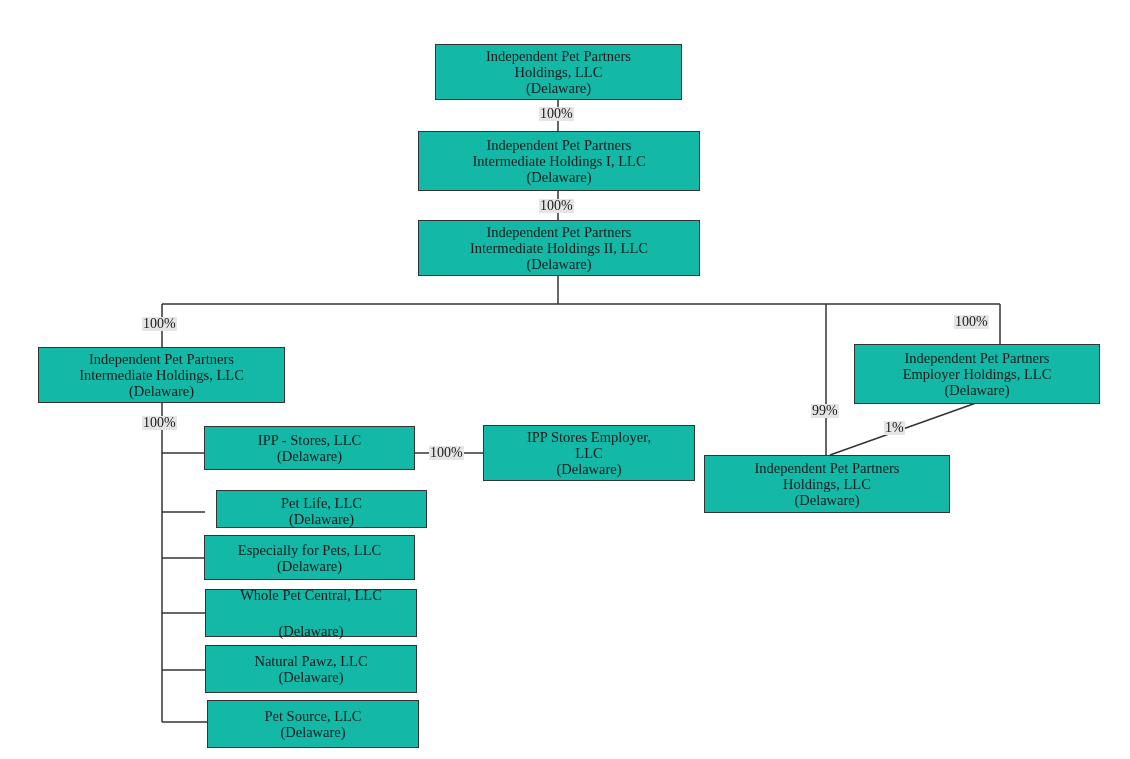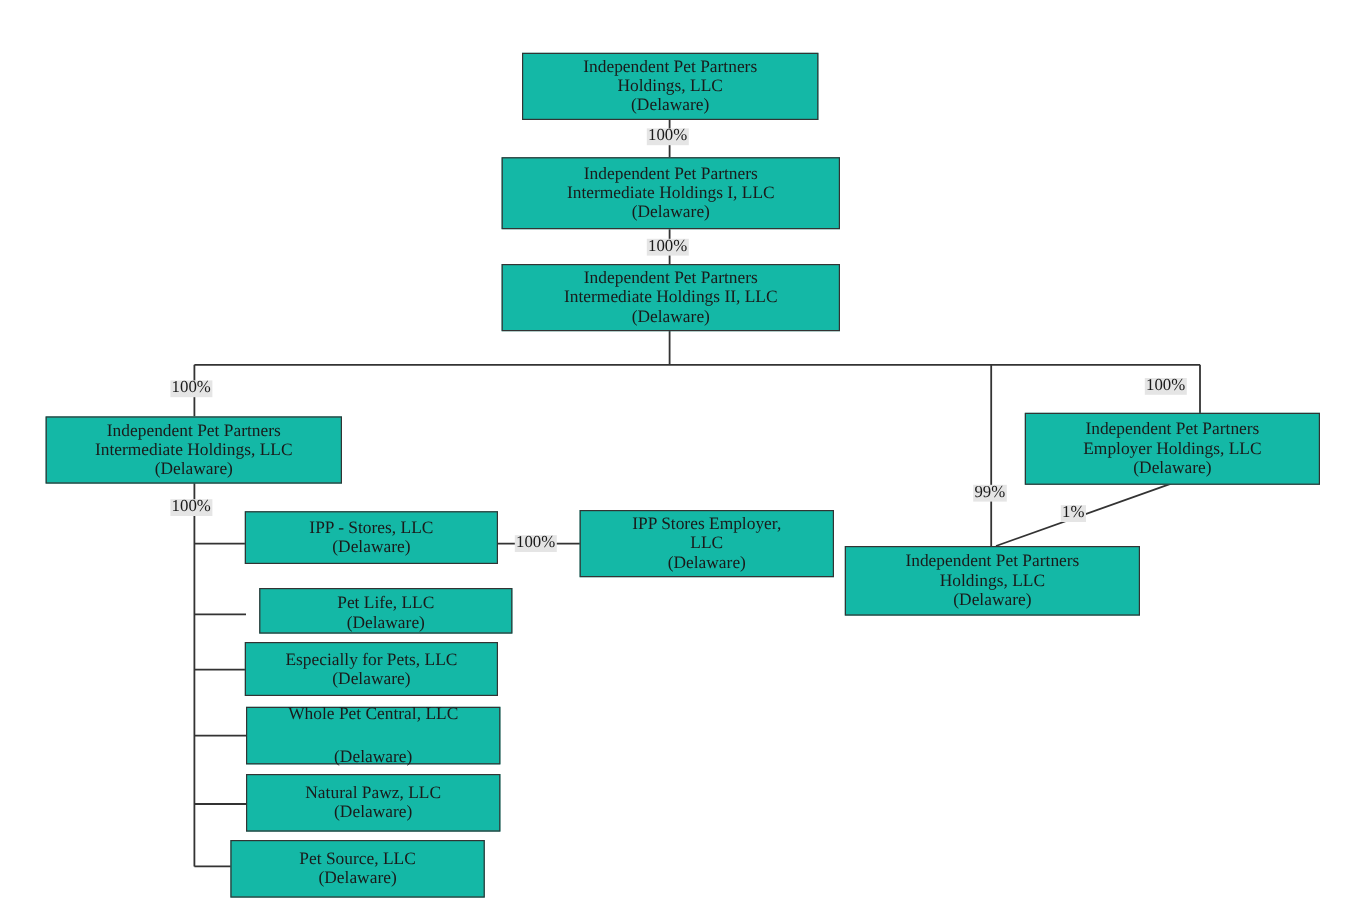--- a/index.html
+++ b/index.html
@@ -83,21 +83,21 @@
   <span>(Delaware)</span>
 </div>
 <div class="box" style="left:205px;top:589px;width:212px;height:48px;gap:20px;">
   <span>Whole Pet Central, LLC</span>
   <span>(Delaware)</span>
 </div>
 <div class="box" style="left:205px;top:645px;width:212px;height:48px;">
   <span>Natural Pawz, LLC</span>
   <span>(Delaware)</span>
 </div>
-<div class="box" style="left:192px;top:700px;width:212px;height:48px;">
+<div class="box" style="left:207px;top:700px;width:212px;height:48px;">
   <span>Pet Source, LLC</span>
   <span>(Delaware)</span>
 </div>
 
 <div class="pct" style="left:954px;top:315px;">100%</div>
 <div class="box" style="left:854px;top:344px;width:246px;height:60px;">
   <span>Independent Pet Partners</span>
   <span>Employer Holdings, LLC</span>
   <span>(Delaware)</span>
 </div>

